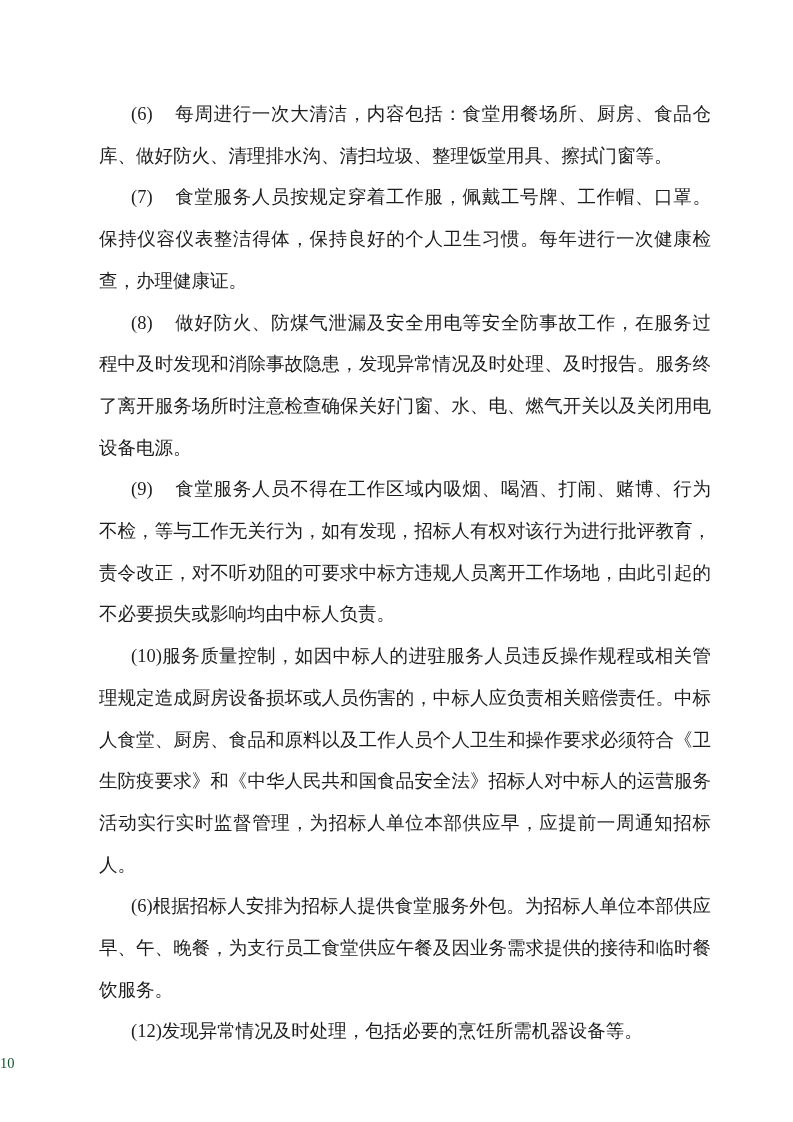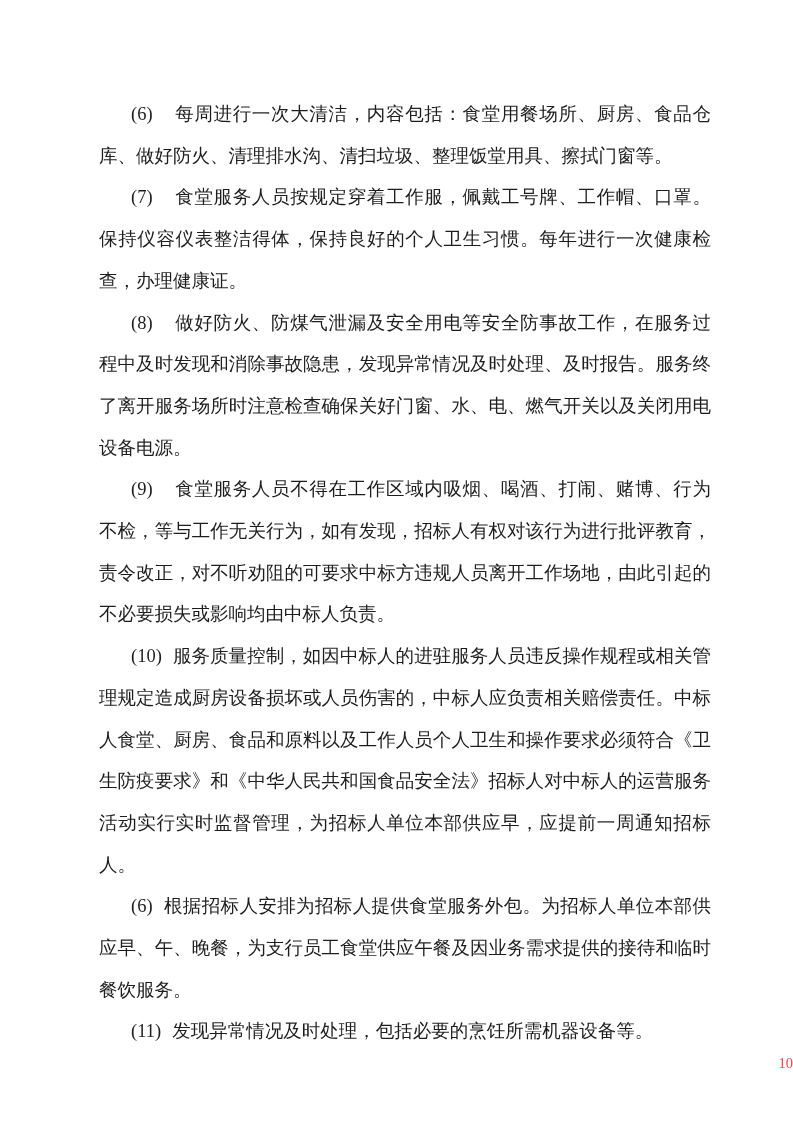--- a/index.html
+++ b/index.html
@@ -29,41 +29,41 @@
     text-align: justify;
     text-indent: 32px;
     word-break: normal;
     overflow-wrap: break-word;
     color: #1d1d1d;
   }
   .pnum {
     font-family: "Liberation Serif", "DejaVu Serif", serif;
   }
   .gap-wide   { margin-right: 22px; }
-  .gap-narrow { margin-right: 11px; }
+  .gap-narrow { }
   .page-number {
     position: absolute;
     top: 1053px;
     left: 0;
     width: 100%;
-    text-align: right;
+    text-align: left;
     font-size: 14.5px;
     line-height: 20px;
-    color: #ef4444;
+    color: #14532d;
   }
 </style>
 </head>
 <body>
 
 <div class="page">
   <div class="content">
     <div>
         <p class="para"><span class="pnum gap-wide">(6)</span><span>每周进行一次大清洁，内容包括：食堂用餐场所、厨房、食品仓库、做好防火、清理排水沟、清扫垃圾、整理饭堂用具、擦拭门窗等。</span></p>
         <p class="para"><span class="pnum gap-wide">(7)</span><span>食堂服务人员按规定穿着工作服，佩戴工号牌、工作帽、口罩。保持仪容仪表整洁得体，保持良好的个人卫生习惯。每年进行一次健康检查，办理健康证。</span></p>
         <p class="para"><span class="pnum gap-wide">(8)</span><span>做好防火、防煤气泄漏及安全用电等安全防事故工作，在服务过程中及时发现和消除事故隐患，发现异常情况及时处理、及时报告。服务终了离开服务场所时注意检查确保关好门窗、水、电、燃气开关以及关闭用电设备电源。</span></p>
         <p class="para"><span class="pnum gap-wide">(9)</span><span>食堂服务人员不得在工作区域内吸烟、喝酒、打闹、赌博、行为不检，等与工作无关行为，如有发现，招标人有权对该行为进行批评教育，责令改正，对不听劝阻的可要求中标方违规人员离开工作场地，由此引起的不必要损失或影响均由中标人负责。</span></p>
         <p class="para"><span class="pnum gap-narrow">(10)</span><span>服务质量控制，如因中标人的进驻服务人员违反操作规程或相关管理规定造成厨房设备损坏或人员伤害的，中标人应负责相关赔偿责任。中标人食堂、厨房、食品和原料以及工作人员个人卫生和操作要求必须符合《卫生防疫要求》和《中华人民共和国食品安全法》招标人对中标人的运营服务活动实行实时监督管理，为招标人单位本部供应早，应提前一周通知招标人。</span></p>
         <p class="para"><span class="pnum gap-narrow">(6)</span><span>根据招标人安排为招标人提供食堂服务外包。为招标人单位本部供应早、午、晚餐，为支行员工食堂供应午餐及因业务需求提供的接待和临时餐饮服务。</span></p>
-        <p class="para"><span class="pnum gap-narrow">(11)</span><span>发现异常情况及时处理，包括必要的烹饪所需机器设备等。</span></p>
+        <p class="para"><span class="pnum gap-narrow">(12)</span><span>发现异常情况及时处理，包括必要的烹饪所需机器设备等。</span></p>
       </div>
   </div>
   <div class="page-number">10</div>
 </div>
 
 </body></html>

